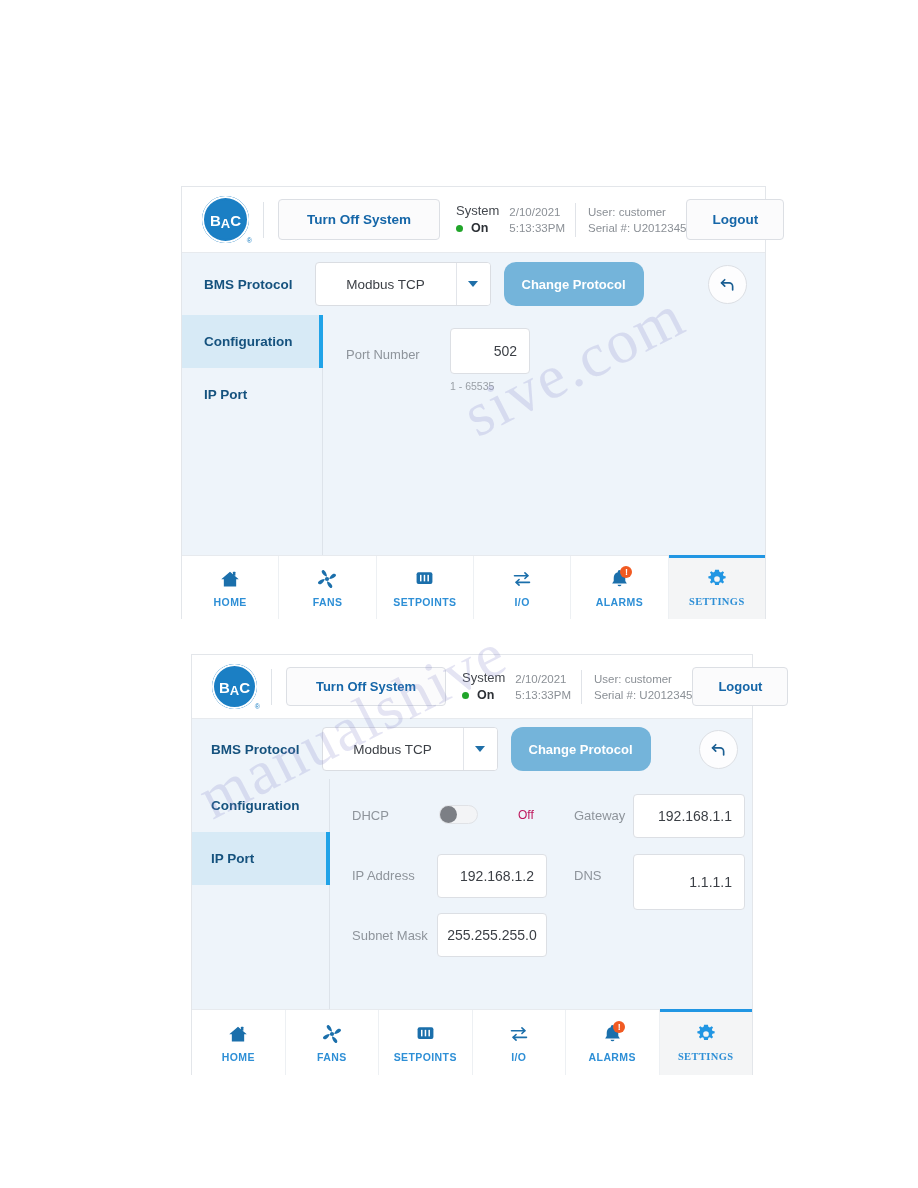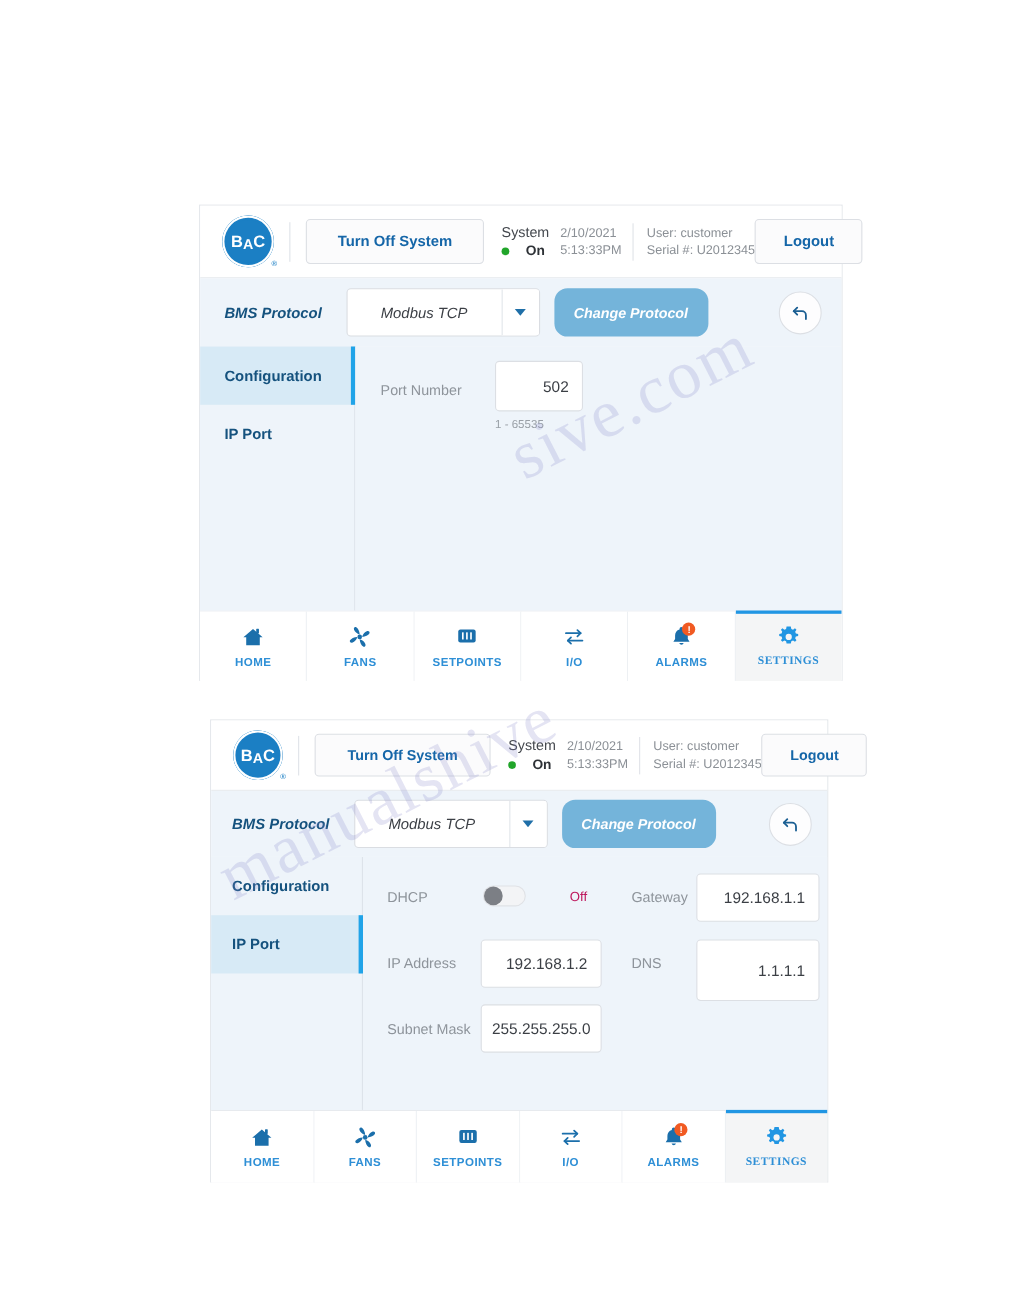--- a/index.html
+++ b/index.html
@@ -112,21 +112,21 @@
   .panel-b .btn-outline { font-size: 13px; padding: 11px 15px; }
 
   .sysblock {
     margin-left: 16px;
     font-size: 12.5px;
     color: #3c4046;
     line-height: 15px;
     flex: none;
   }
   .sysblock .l1 { color: #44484e; font-size: 13px; }
-  .sysblock .l2 { font-weight: bold; color: #2d3136; font-size: 12.5px; display: flex; align-items: center; gap: 15px; margin-top: 3px;}
+  .sysblock .l2 { font-weight: bold; color: #2d3136; font-size: 12.5px; display: flex; align-items: center; gap: 8px; margin-top: 3px;}
   .dot-green {
     width: 7px; height: 7px; border-radius: 50%;
     background: #21a52a;
     display: inline-block;
   }
 
   .hdr-sep {
     width: 1px; height: 34px; background: #e0e3e8; margin: 0 10px;
     flex: none;
   }
@@ -140,21 +140,20 @@
   .datetime { margin-left: 10px; }
   .userinfo { margin-left: 2px; }
 
   
   .protorow {
     background: #eef4fa;
     display: flex;
     align-items: center;
     box-sizing: border-box;
     position: relative;
-    font-style: italic;
   }
   .panel-a .protorow { height: 62px; padding-left: 22px; }
   .panel-b .protorow { height: 60px; padding-left: 19px; }
 
   .proto-label {
     font-weight: bold;
     color: #15527e;
     font-size: 13.5px;
     flex: none;
   }

